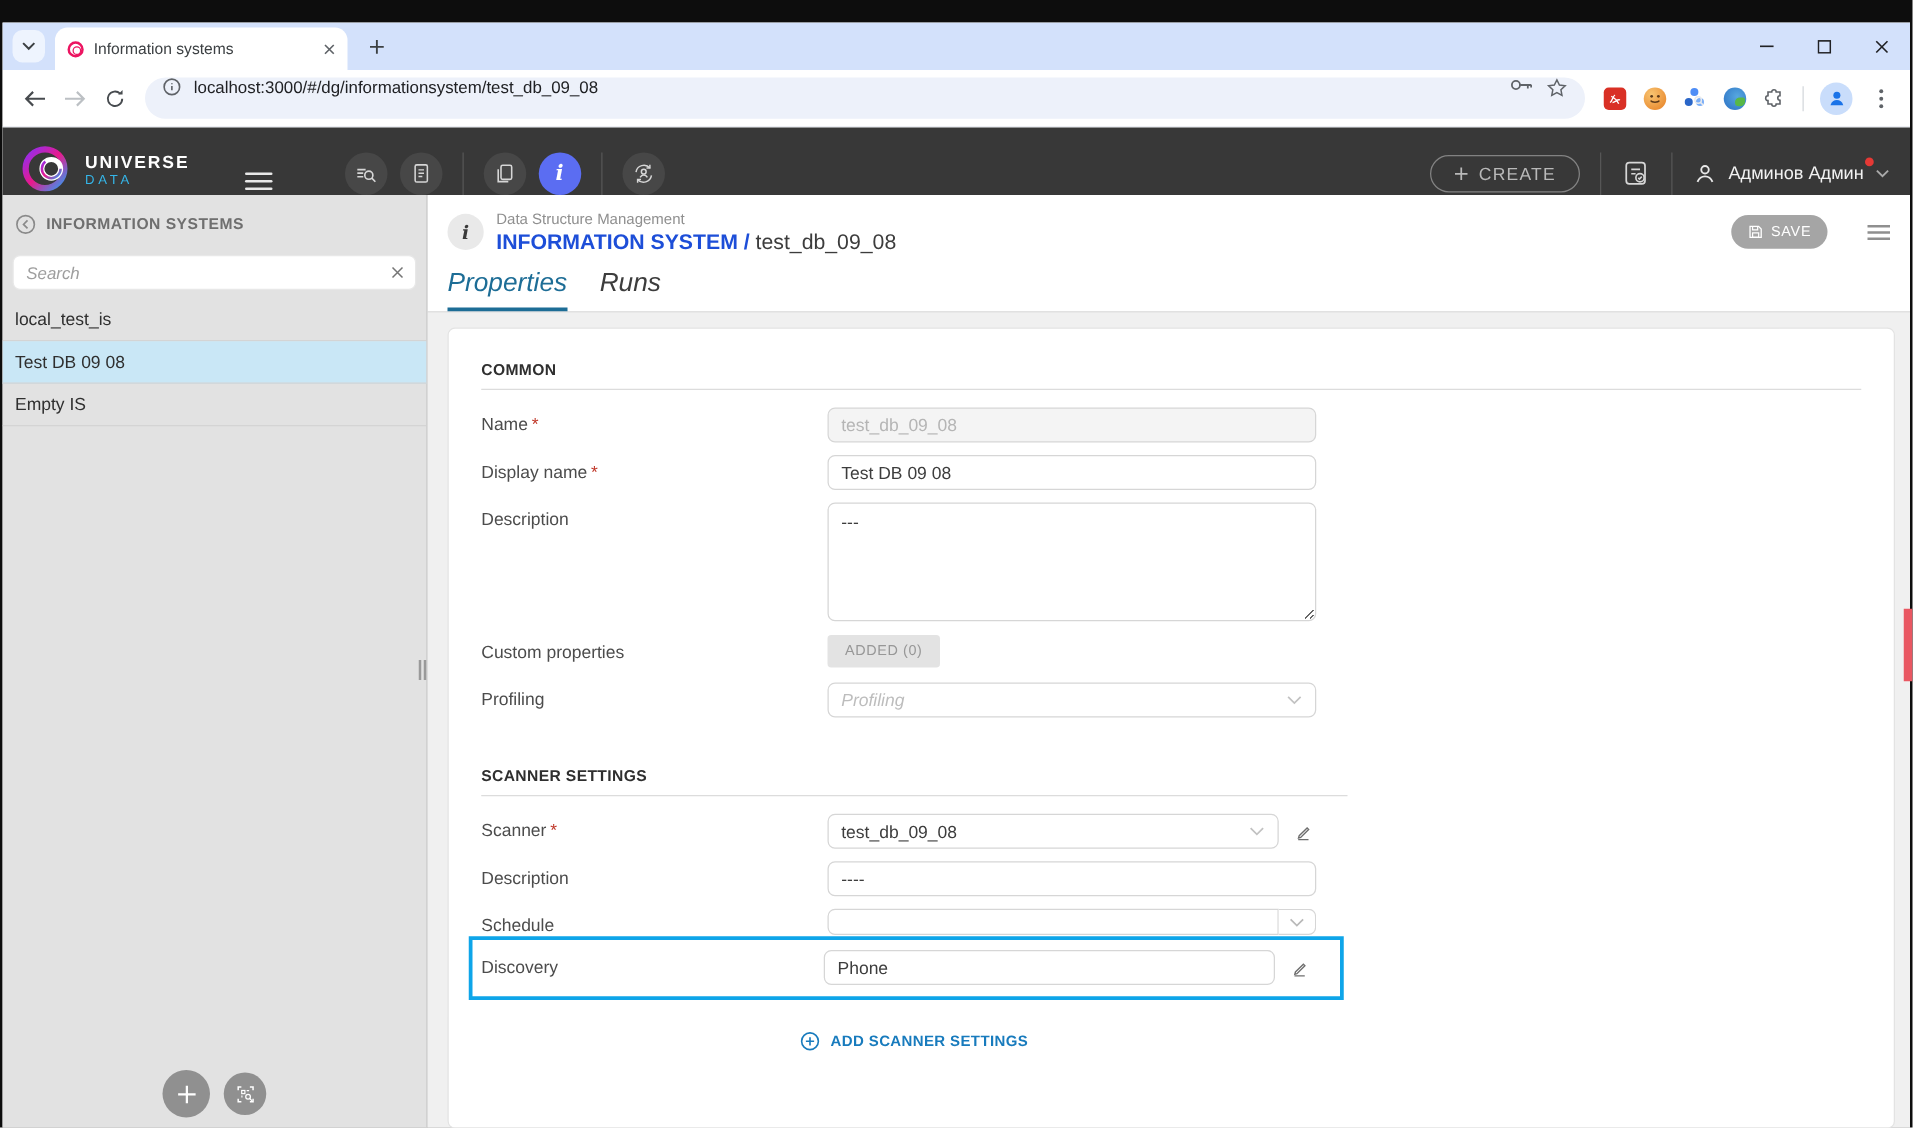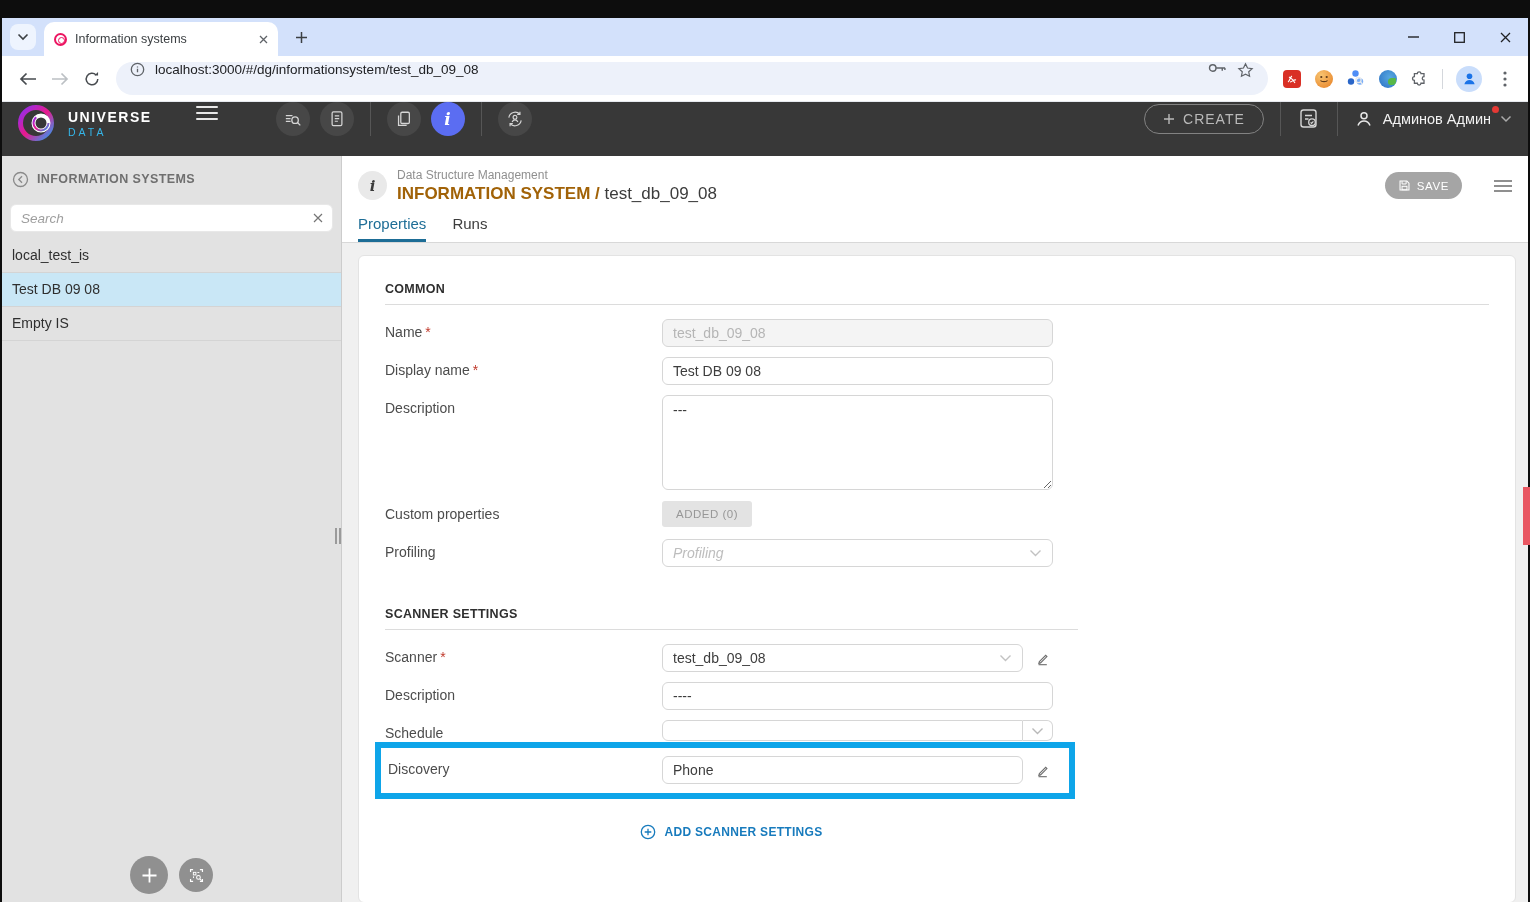--- a/index.html
+++ b/index.html
@@ -27,21 +27,21 @@
   .ext-row { display:flex; align-items:center; gap:13px; padding:0 6px; }
   .ext-ico { width:19px; height:19px; display:flex; align-items:center; justify-content:center; cursor:pointer; }
   .ext-red { width:18px; height:18px; border-radius:4px; background:#d93025; display:flex; align-items:center; justify-content:center; }
   .ext-smiley { width:18px; height:18px; border-radius:50%; background:radial-gradient(circle at 35% 30%, #f8c471, #e67e22); position:relative; }
   .ext-globe { width:18px; height:18px; border-radius:50%; background:radial-gradient(circle at 60% 40%, #57a8e0, #2a6fc4); position:relative; }
   .ext-globe:after { content:""; position:absolute; left:9px; top:8px; width:8px; height:7px; background:#58b847; border-radius:50% 20% 50% 40%; }
   .chrome-sep { width:1px; height:20px; background:#d4d7dc; }
   .chrome-avatar { width:26px; height:26px; border-radius:50%; background:#c9ddfb; display:flex; align-items:center; justify-content:center; cursor:pointer; }
 
   
-  .appheader { height:54px; background:#383838; display:flex; align-items:flex-start; flex-shrink:0; padding:0 16px 0 14px; }
+  .appheader { height:54px; background:#383838; display:flex; align-items:flex-end; flex-shrink:0; padding:0 16px 0 14px; }
   .logo { display:flex; align-items:center; gap:10px; cursor:pointer; }
   .logo-text .l1 { color:#fff; font-weight:bold; font-size:14px; letter-spacing:1.5px; }
   .logo-text .l2 { color:#35b6e9; font-size:10.5px; letter-spacing:3px; margin-top:1px; }
   .burger { margin-left:44px; width:22px; cursor:pointer; }
   .burger span { display:block; height:2px; background:#e8e8e8; margin:4px 0; border-radius:1px; }
   .hicons { display:flex; align-items:center; margin-left:58px; gap:10px; }
   .hicon { width:34px; height:34px; border-radius:50%; background:#474747; color:#d6d6d6; display:flex; align-items:center; justify-content:center; cursor:pointer; }
   .hicon.active { background:#5b6df2; color:#fff; }
   .hsep { width:1px; height:34px; background:#565656; margin:0 6px; }
   .hright { margin-left:auto; display:flex; align-items:center; }
@@ -66,27 +66,27 @@
   .fab-qr { left:177px; bottom:19px; width:34px; height:34px; }
   .grip { position:absolute; right:0; top:372px; display:flex; gap:2px; cursor:col-resize; }
   .grip i { display:block; width:2px; height:16px; background:#9a9a9a; }
 
   .main { flex:1; min-width:0; background:#f0f0f0; display:flex; flex-direction:column; }
   .page-header { background:#fff; padding:12px 16px 0; border-bottom:1px solid #d8d8d8; flex-shrink:0; }
   .ph-top { display:flex; align-items:flex-start; }
   .info-badge { width:29px; height:29px; border-radius:50%; background:#e9e9e9; color:#3a3a3a; display:flex; align-items:center; justify-content:center; margin:3px 10px 0 0; flex-shrink:0; }
   .breadcrumb { font-size:12px; color:#8f8f8f; }
   .page-title { font-size:17px; color:#3c3c3c; margin-top:2px; }
-  .page-title b { color:#a16207; }
+  .page-title b { color:#1d4ed8; }
   .ph-actions { margin-left:auto; display:flex; align-items:center; gap:32px; padding-top:4px; }
   .save-btn { height:27px; padding:0 13px; border:none; border-radius:14px; background:#a5a5a5; color:#fff; font-size:11.5px; letter-spacing:.6px; display:flex; align-items:center; gap:6px; cursor:pointer; font-family:inherit; }
   .menu-burger { width:18px; cursor:pointer; }
   .menu-burger span { display:block; height:2px; background:#8f8f8f; margin:3px 0; }
   .tabs { display:flex; gap:26px; margin-top:11px; }
-  .tab-item { font-size:15px; padding-bottom:7px; color:#3d3d3d; cursor:pointer; border-bottom:3px solid transparent; }
+  .tab-item { font-size:21px; padding-bottom:7px; color:#3d3d3d; cursor:pointer; border-bottom:3px solid transparent;font-style:italic; }
   .tab-item.active { color:#1d6d96; border-bottom-color:#1d6d96; }
 
   .content-scroll { flex:1; min-height:0; padding:12px 12px 8px 16px; }
   .card { background:#fff; border:1px solid #e3e3e3; border-radius:6px; height:100%; padding:26px; overflow:hidden; }
   .section-title { font-size:12.5px; font-weight:bold; color:#2f2f2f; letter-spacing:.3px; }
   .rule { border:none; border-top:1px solid #dcdcdc; margin:8px 0 14px; }
   .frow { display:flex; margin-bottom:10px; }
   .flabel { width:277px; padding-top:5px; font-size:14px; color:#4c4c4c; flex-shrink:0; }
   .req { color:#c0392b; margin-left:3px; }
   .txt { height:28px; width:391px; border:1px solid #d6d6d6; border-radius:6px; padding:0 10px; font-size:14px; font-family:inherit; color:#3d3d3d; background:#fff; outline:none; }
@@ -94,21 +94,21 @@
   textarea.txt { height:95px; padding:6px 10px; resize:both; }
   .sel { width:391px; height:28px; border:1px solid #d6d6d6; border-radius:6px; display:flex; align-items:center; padding:0 10px; font-size:14px; color:#3d3d3d; background:#fff; cursor:pointer; }
   .sel .chev { margin-left:auto; color:#c2c2c2; display:flex; }
   .sel.narrow { width:361px; }
   .placeholder { color:#bdbdbd; font-style:italic; }
   .edit-btn { margin-left:12px; color:#6e6e6e; display:flex; align-items:center; cursor:pointer; }
   .schedule-group { display:flex; width:391px; }
   .schedule-group input { flex:1; border:1px solid #d6d6d6; border-radius:6px 0 0 6px; padding:0 10px; font-size:14px; font-family:inherit; outline:none; }
   .chev-btn { width:30px; border:1px solid #d6d6d6; border-left:none; border-radius:0 6px 6px 0; display:flex; align-items:center; justify-content:center; color:#b9b9b9; background:#fff; cursor:pointer; }
   .scanner-group { width:693px; }
-  .highlight-box { width:700px; margin:-9px 0 0 -10px; border:6px solid #0ea5e9; padding:8px 0 9px 7px; display:flex; }
+  .highlight-box { width:700px; margin:-9px 0 0 -10px; border:3px solid #0ea5e9; padding:8px 0 9px 7px; display:flex; }
   .add-link { width:693px; margin-top:25px; display:flex; align-items:center; justify-content:center; gap:8px; color:#187bbd; font-size:12px; font-weight:bold; letter-spacing:.3px; cursor:pointer; }
   .scroll-marker { position:absolute; right:0; top:487px; width:7px; height:58px; background:#e95762; z-index:20; }
   svg { display:block; }
 </style>
 </head>
 <body>
 
 <div class="window">
 
   <div class="tabstrip">

